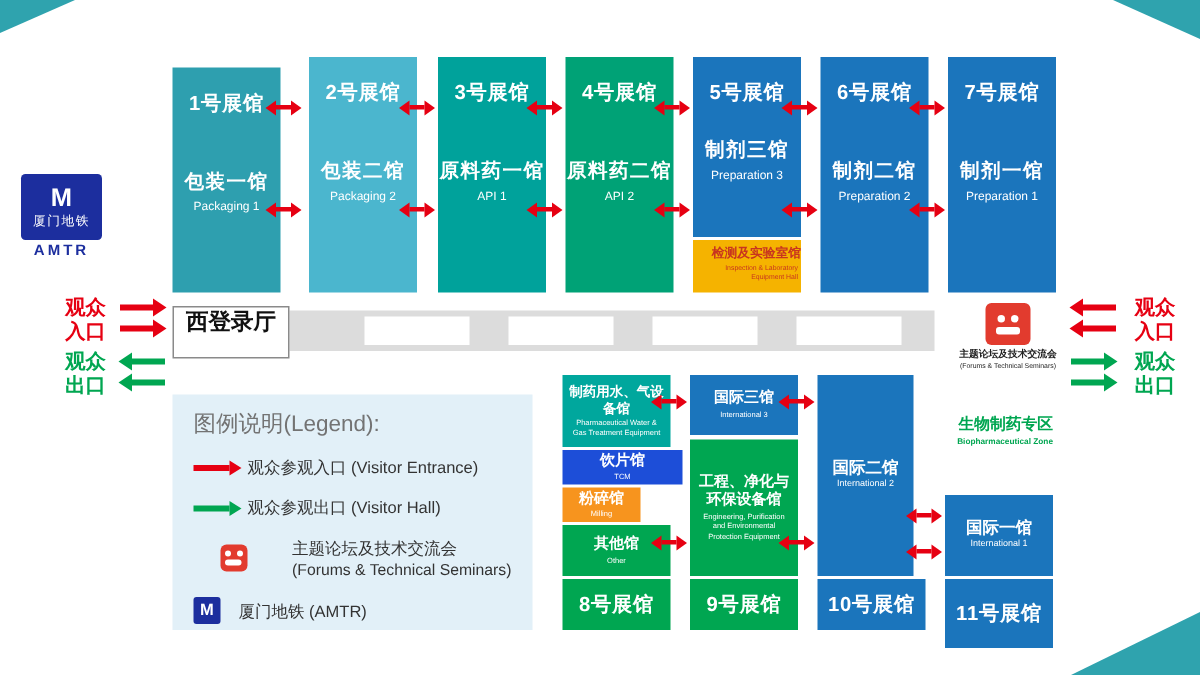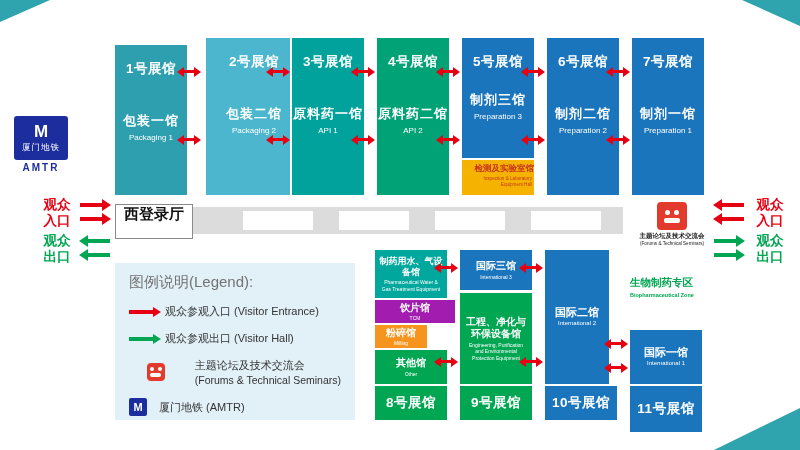--- a/index.html
+++ b/index.html
@@ -21,21 +21,21 @@
 
   .sub-yellow{position:absolute;background:#F5B300;color:#C8351F;text-align:right;padding-top:3px;box-sizing:border-box;}
   .sub-yellow .cn{font-size:8.5px;font-weight:700;}
   .sub-yellow .en{font-size:4.6px;line-height:1.25;margin-top:1px;padding:0 2px;}
 
   
   .bblock{position:absolute;color:#fff;text-align:center;display:flex;flex-direction:column;justify-content:center;align-items:center;box-sizing:border-box;padding:2px;}
   .bblock .cn{font-weight:700;font-size:10px;line-height:1.25;}
   .bblock .en{font-size:5px;line-height:1.3;margin-top:1px;padding:0 3px;}
   .blabel{position:absolute;color:#fff;font-weight:700;font-size:13.5px;display:flex;align-items:center;justify-content:center;letter-spacing:.5px;}
-  .zone{position:absolute;color:#00A651;text-align:left;}
+  .zone{position:absolute;color:#00A651;text-align:right;}
   .zone .cn{font-size:10.5px;font-weight:700;}
   .zone .en{font-size:5.5px;font-weight:700;margin-top:2px;}
 
   
   .dbl{position:absolute;height:3px;background:currentColor;width:10px;color:#E60012;}
   .dbl::before{content:"";position:absolute;right:100%;top:50%;transform:translateY(-50%);
     border:5px solid transparent;border-right:7px solid currentColor;border-left:0;}
   .dbl::after{content:"";position:absolute;left:100%;top:50%;transform:translateY(-50%);
     border:5px solid transparent;border-left:7px solid currentColor;border-right:0;}
 
@@ -94,21 +94,21 @@
 
   <div class="corner c-tl"></div>
   <div class="corner c-tr"></div>
   <div class="corner c-br"></div>
 
   <div class="hall" style="left:115px;top:45px;width:72px;height:150px;background:#2E9FAF;">
     <div class="hall-num">1号展馆</div>
     <div class="hall-cn">包装一馆</div>
     <div class="hall-en">Packaging 1</div>
   </div>
-  <div class="hall" style="left:206px;top:38px;width:72px;height:157px;background:#4BB6CE;padding-left:12px;">
+  <div class="hall" style="left:206px;top:38px;width:72px;height:157px;background:#4BB6CE;">
     <div class="hall-num">2号展馆</div>
     <div class="hall-cn">包装二馆</div>
     <div class="hall-en">Packaging 2</div>
   </div>
   <div class="hall" style="left:292px;top:38px;width:72px;height:157px;background:#00A29B;">
     <div class="hall-num">3号展馆</div>
     <div class="hall-cn">原料药一馆</div>
     <div class="hall-en">API 1</div>
   </div>
   <div class="hall" style="left:377px;top:38px;width:72px;height:157px;background:#00A276;">
@@ -191,21 +191,21 @@
   <span class="sarr l c-red" style="left:722px;top:217px;"></span>
 
   <div class="side-label c-green" style="left:755px;top:233px;">观众出口</div>
   <span class="sarr r c-green" style="left:714px;top:239px;"></span>
   <span class="sarr r c-green" style="left:714px;top:253px;"></span>
 
   <div class="bblock" style="left:375px;top:250px;width:72px;height:48px;background:#00A79D;">
     <div class="cn" style="font-size:9px;">制药用水、气设备馆</div>
     <div class="en">Pharmaceutical Water &amp; Gas Treatment Equipment</div>
   </div>
-  <div class="bblock" style="left:375px;top:300px;width:80px;height:23px;background:#a21caf;">
+  <div class="bblock" style="left:375px;top:300px;width:80px;height:23px;background:#1d4ed8;">
     <div class="cn">饮片馆</div>
     <div class="en">TCM</div>
   </div>
   <div class="bblock" style="left:375px;top:325px;width:52px;height:23px;background:#F7941E;">
     <div class="cn">粉碎馆</div>
     <div class="en">Milling</div>
   </div>
   <div class="bblock" style="left:375px;top:350px;width:72px;height:34px;background:#00A651;">
     <div class="cn">其他馆</div>
     <div class="en">Other</div>

